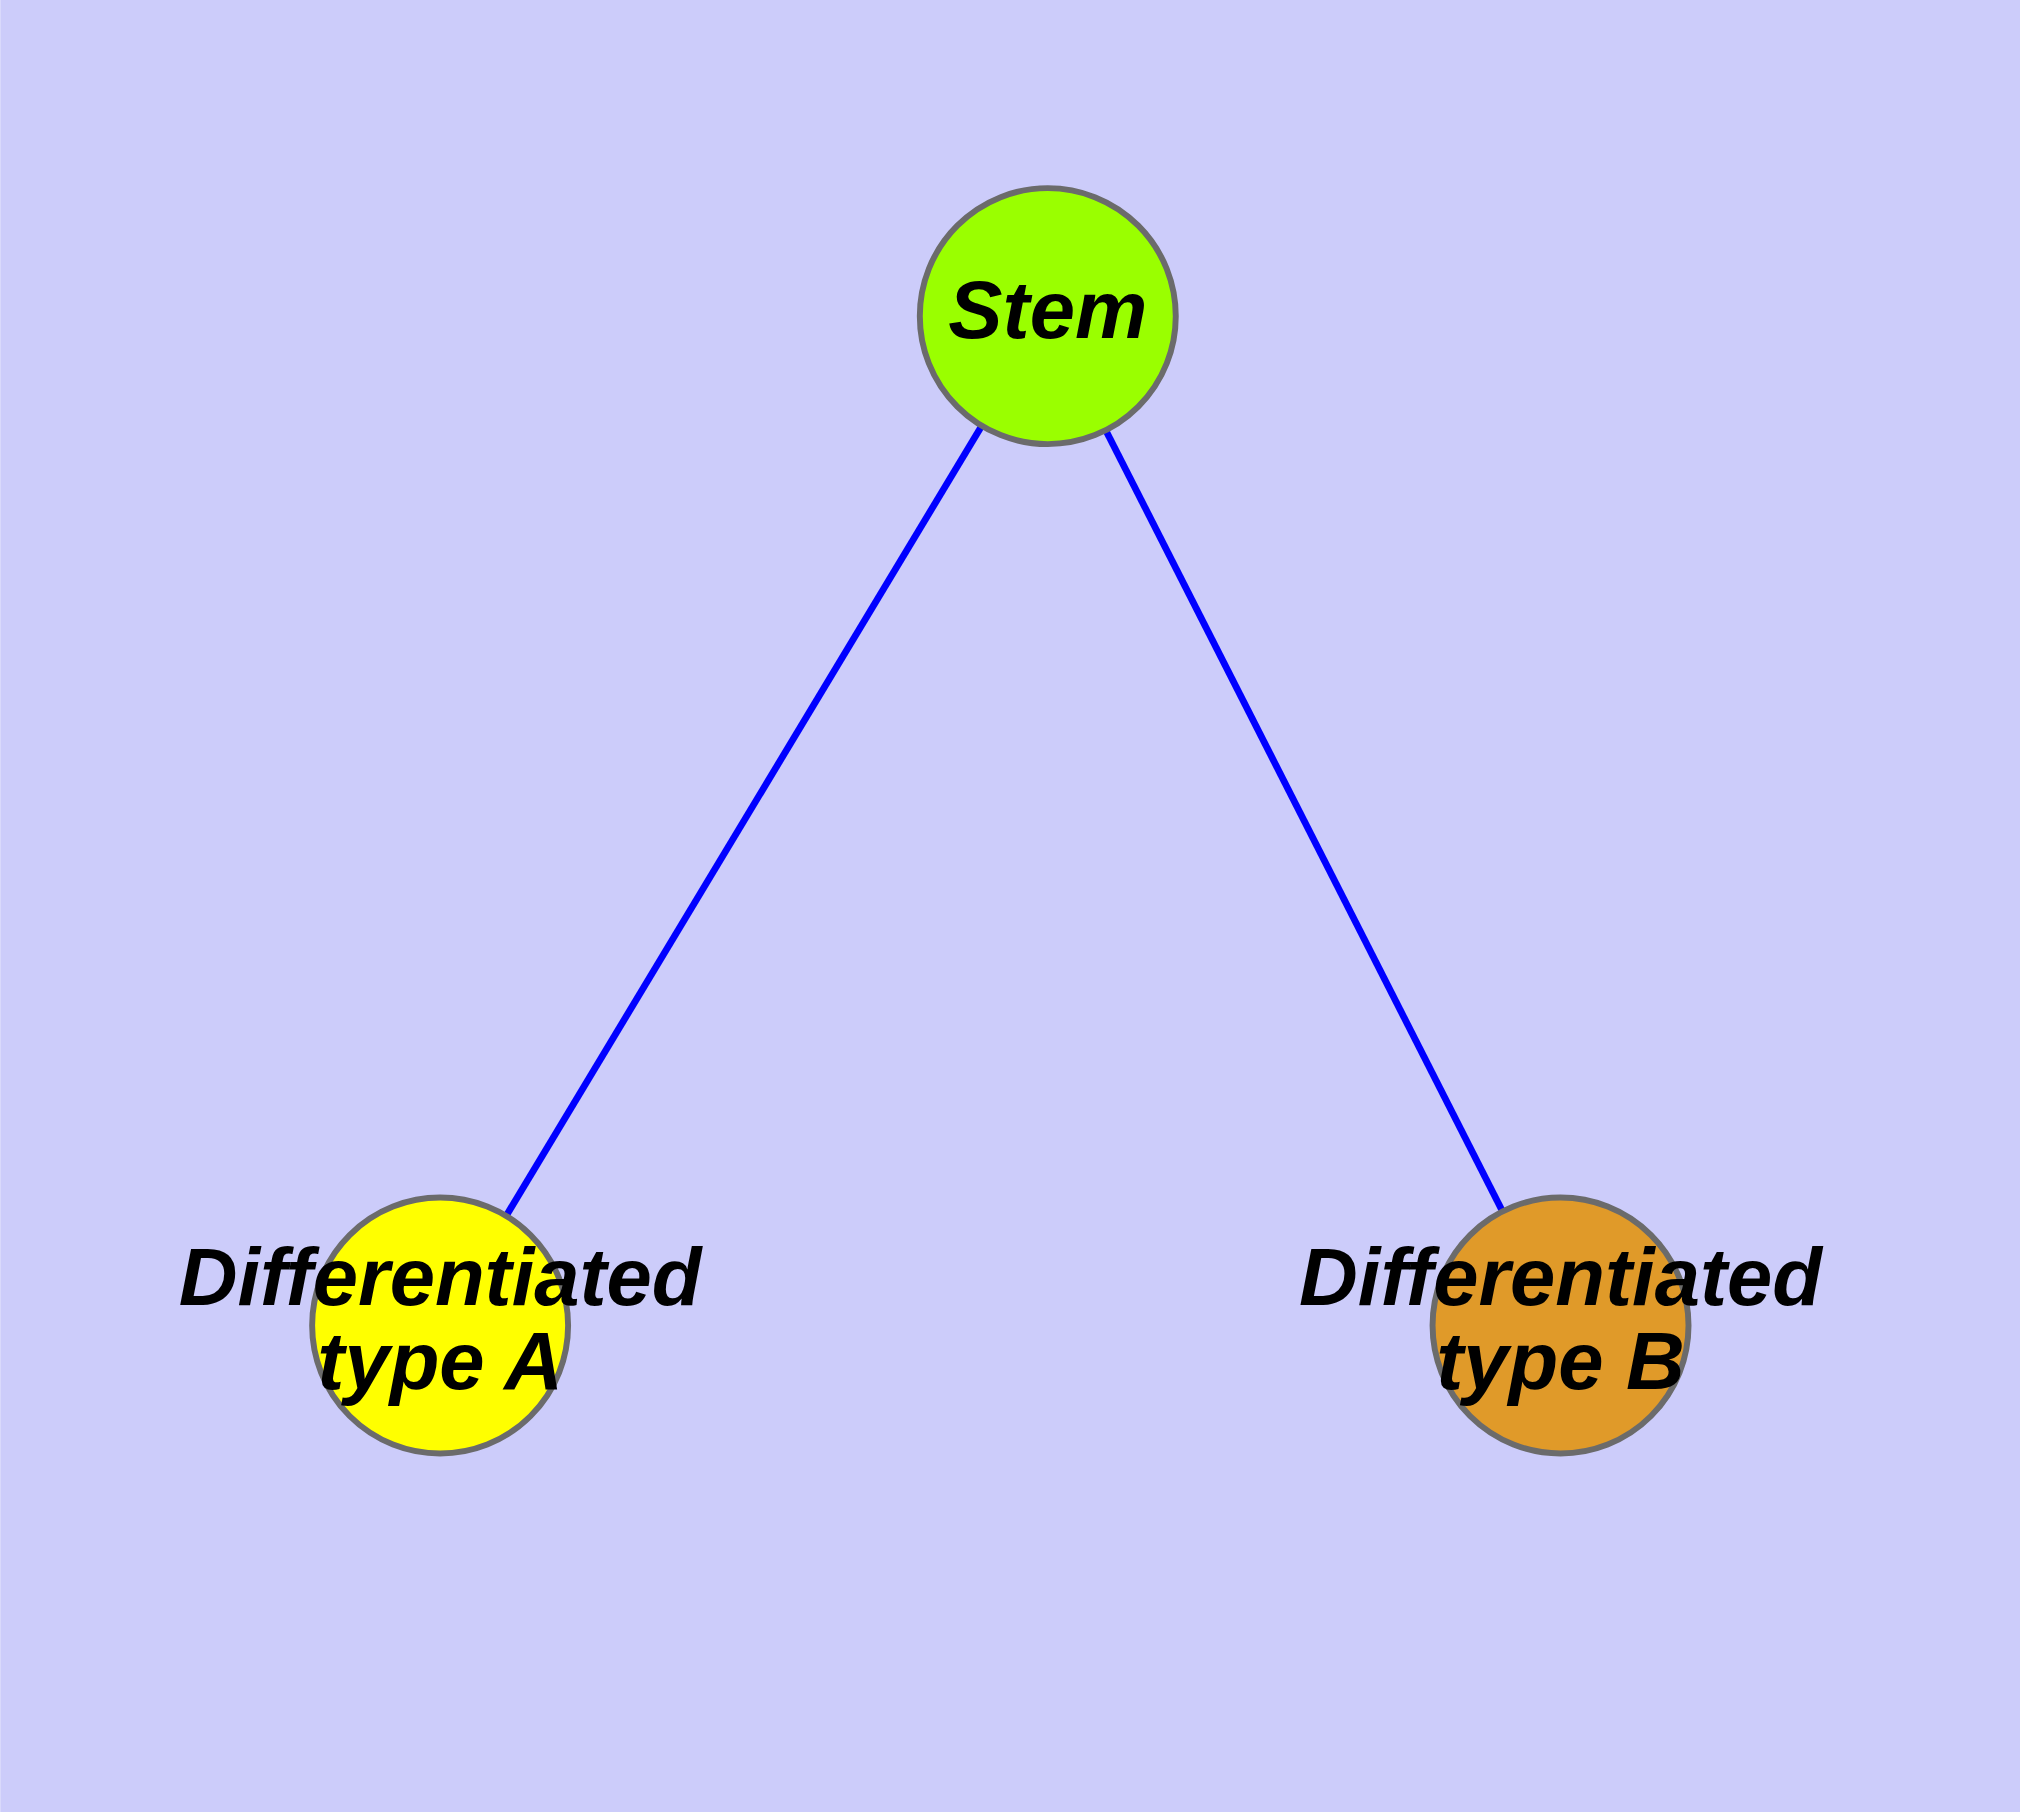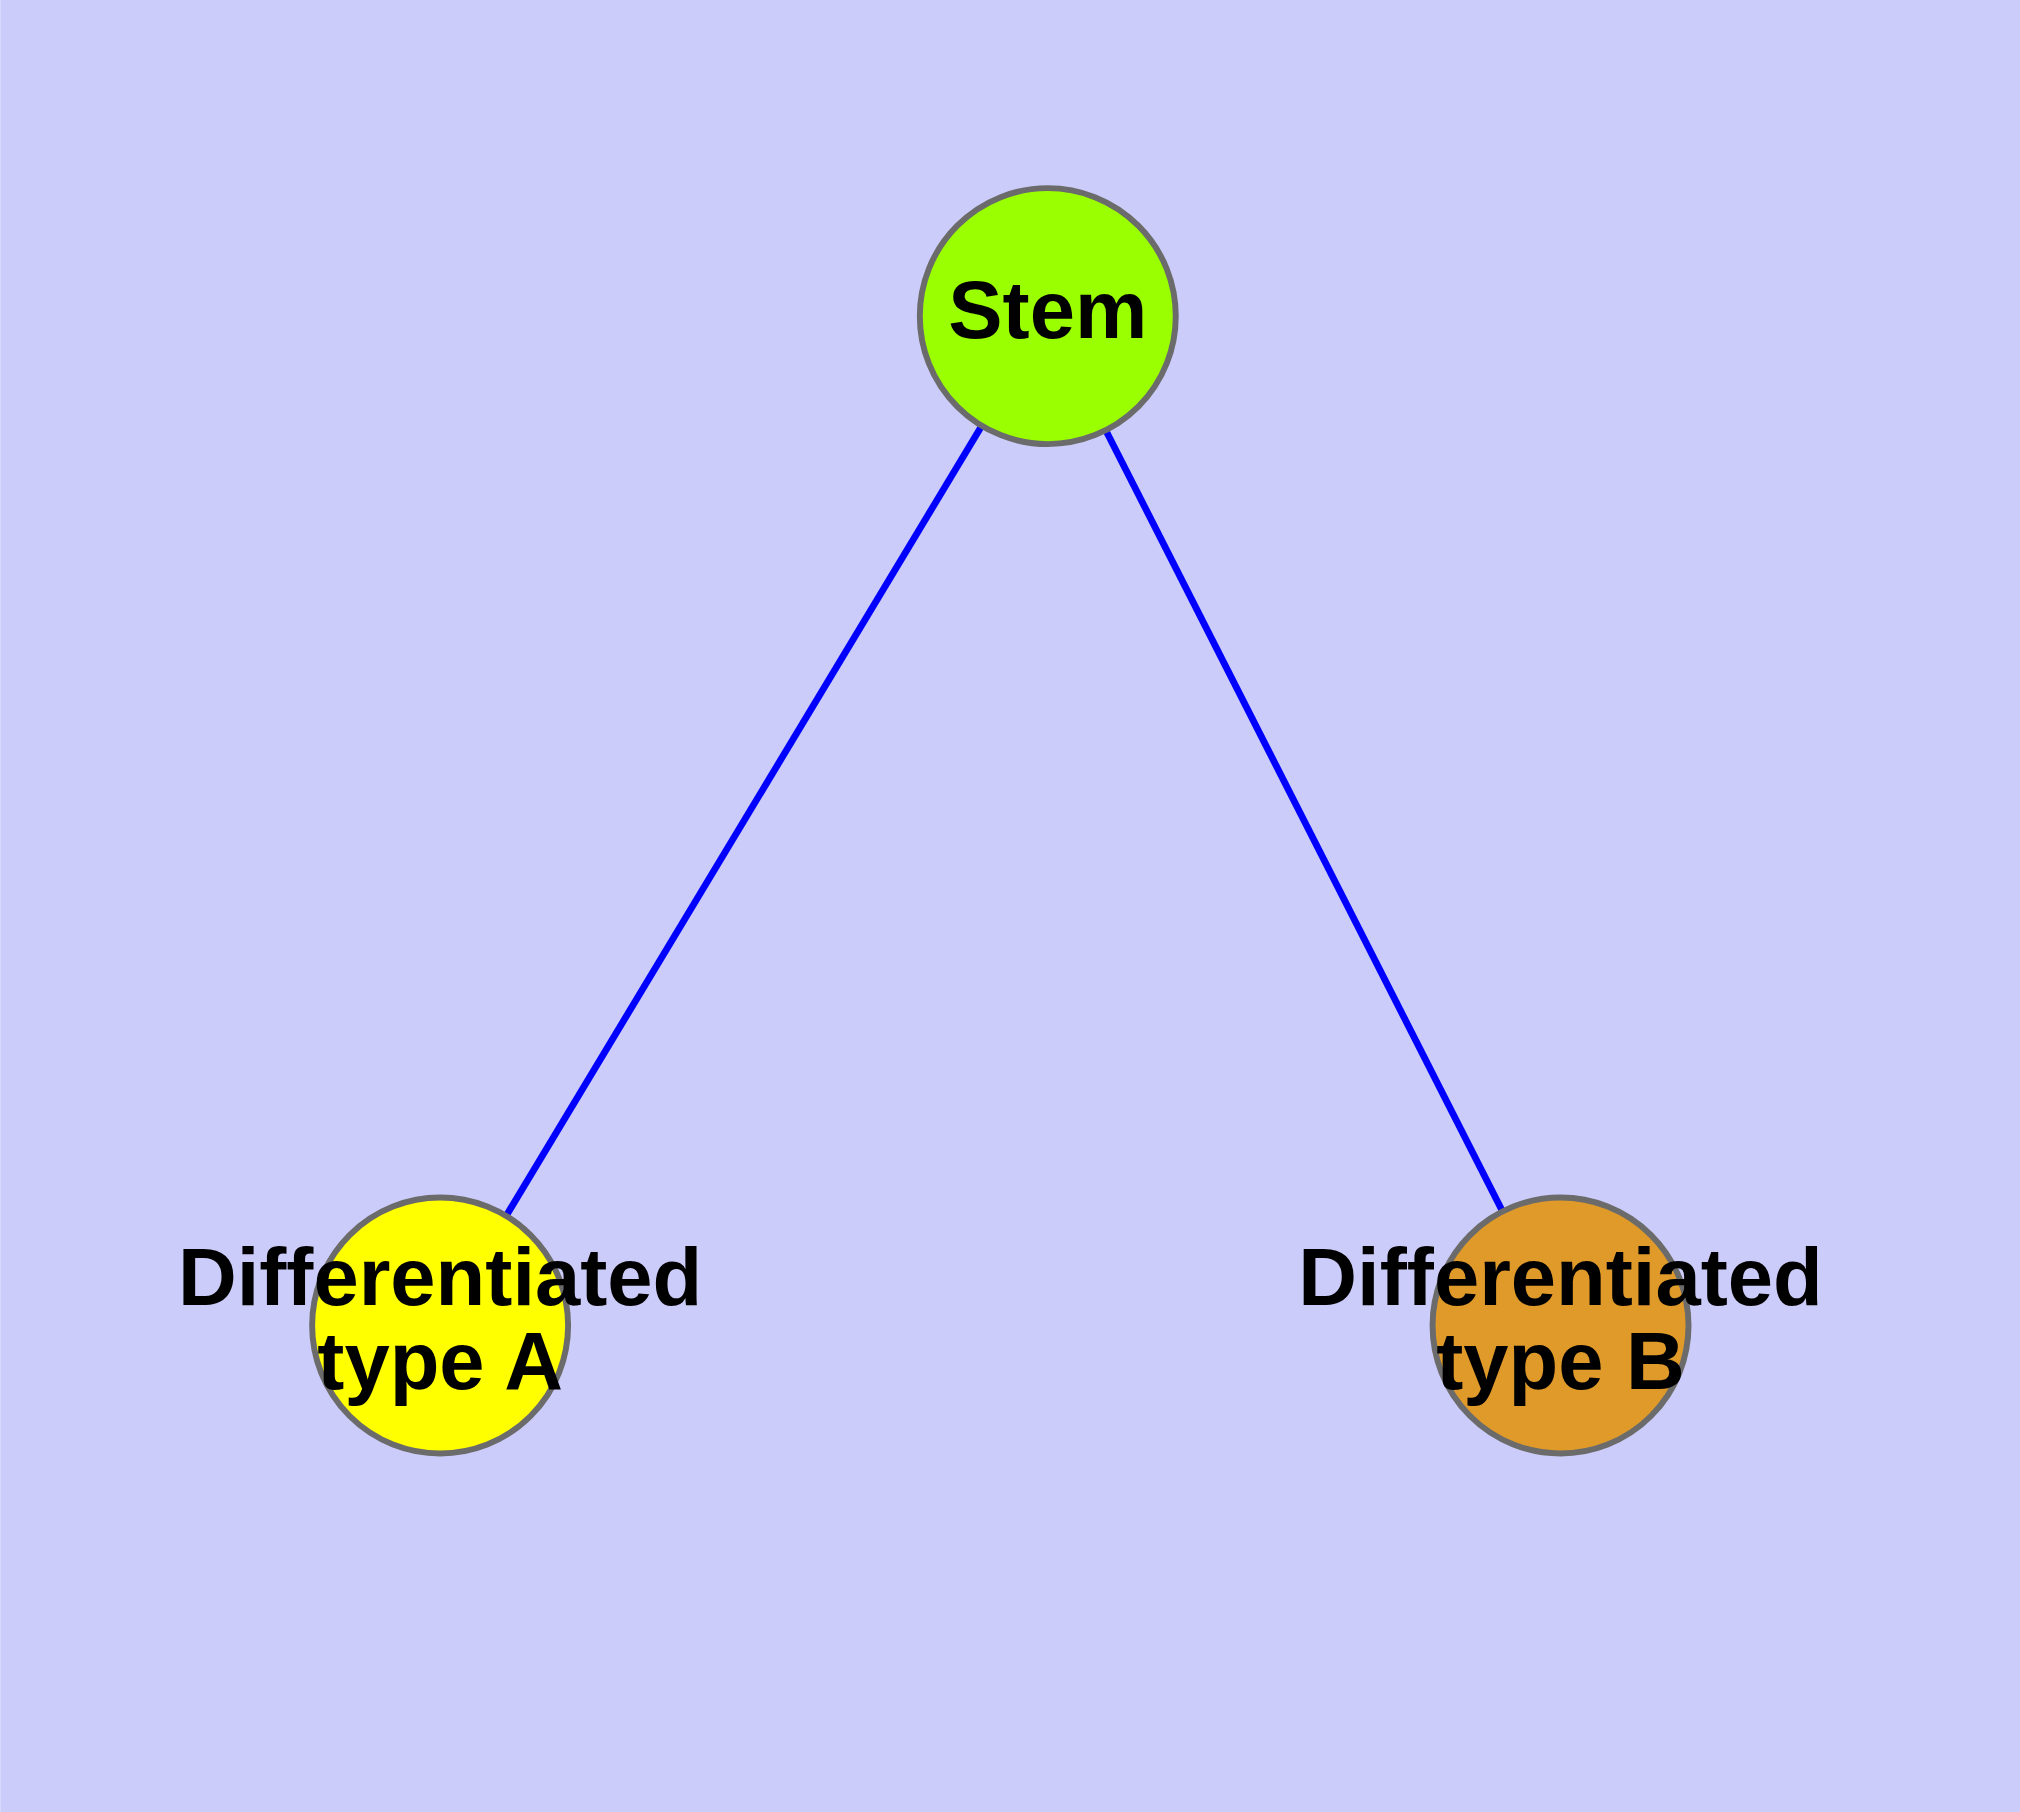--- a/index.html
+++ b/index.html
@@ -7,20 +7,21 @@
     margin: 0;
     padding: 0;
     background: #ffffff;
   }
   #canvas {
     position: relative;
     width: 2021px;
     height: 1812px;
     overflow: hidden;
     font-family: "Liberation Sans", "DejaVu Sans", sans-serif;
+    font-style: italic;
   }
   #graph-svg {
     position: absolute;
     top: 0;
     left: 0;
     width: 2021px;
     height: 1812px;
     display: block;
   }
   .node-label {

